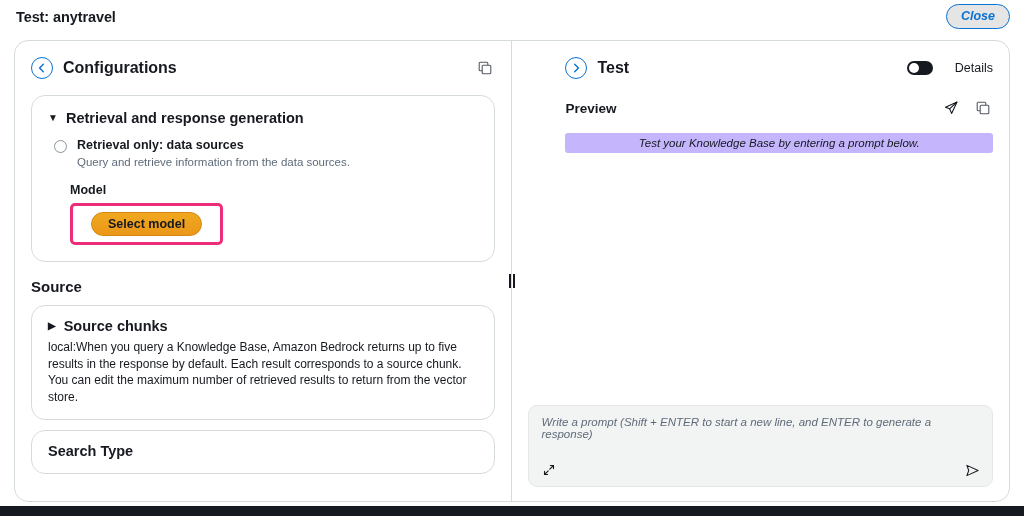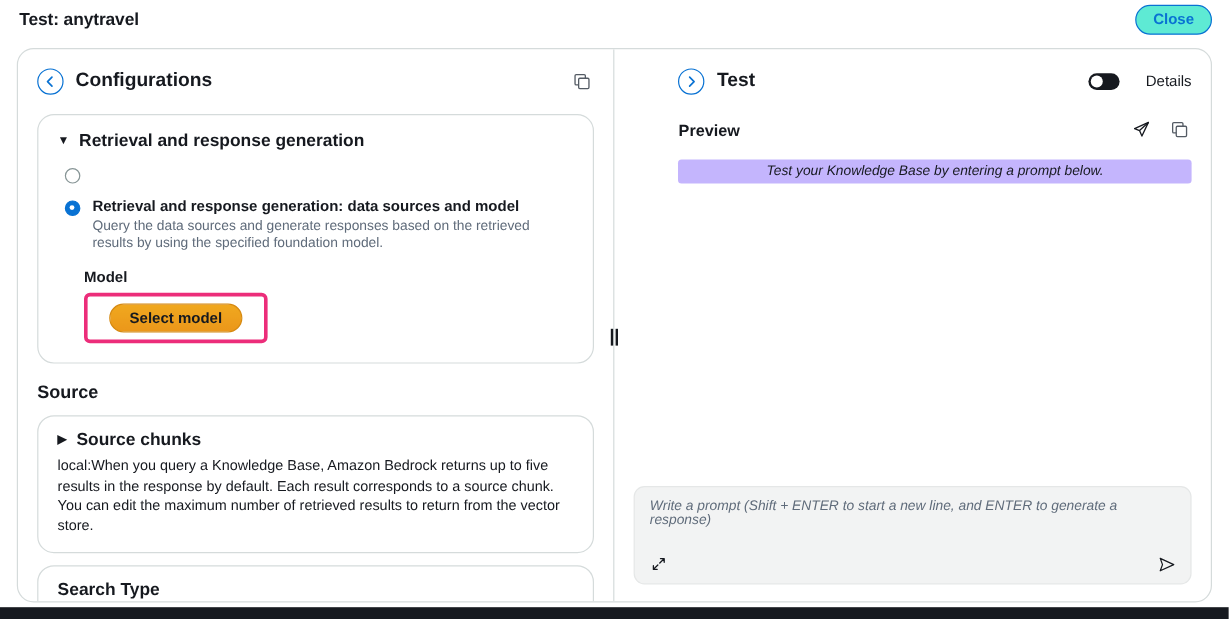--- a/index.html
+++ b/index.html
@@ -33,27 +33,28 @@
   }
   .close-btn {
     position: absolute;
     right: 14px;
     top: 4px;
     height: 25px;
     min-width: 64px;
     padding: 0 14px;
     border: 1px solid #0972d3;
     border-radius: 14px;
-    background: #5eead4;
+    background: #e5e5e5;
     color: #0972d3;
     font-size: 12.5px;
     font-weight: bold;
     line-height: 23px;
     text-align: center;
     cursor: pointer;
+    font-style: italic;
   }
 
   
   .panels {
     position: absolute;
     left: 14px;
     top: 40px;
     width: 996px;
     height: 462px;
     border: 1px solid #d5dbdb;
@@ -371,29 +372,26 @@
       <div class="left-body">
 
         <div class="card">
           <div class="sect-title">
             <span class="caret">▼</span>
             <span>Retrieval and response generation</span>
           </div>
 
           <div class="radio-row">
             <div class="radio"></div>
-          </div>
-
-          <div class="radio-row">
-            <div class="radio checked"></div>
             <div class="radio-text">
-              <div class="r-label">Retrieval and response generation: data sources and model</div>
-              <div class="r-desc">Query the data sources and generate responses based on the retrieved results by using the specified foundation model.</div>
+              <div class="r-label">Retrieval only: data sources</div>
+              <div class="r-desc">Query and retrieve information from the data sources.</div>
             </div>
           </div>
+
 
           <div class="model-label">Model</div>
 
           <div class="highlight-box">
             <div class="select-model-btn">Select model</div>
           </div>
         </div>
 
         <div class="source-heading">Source</div>
 

